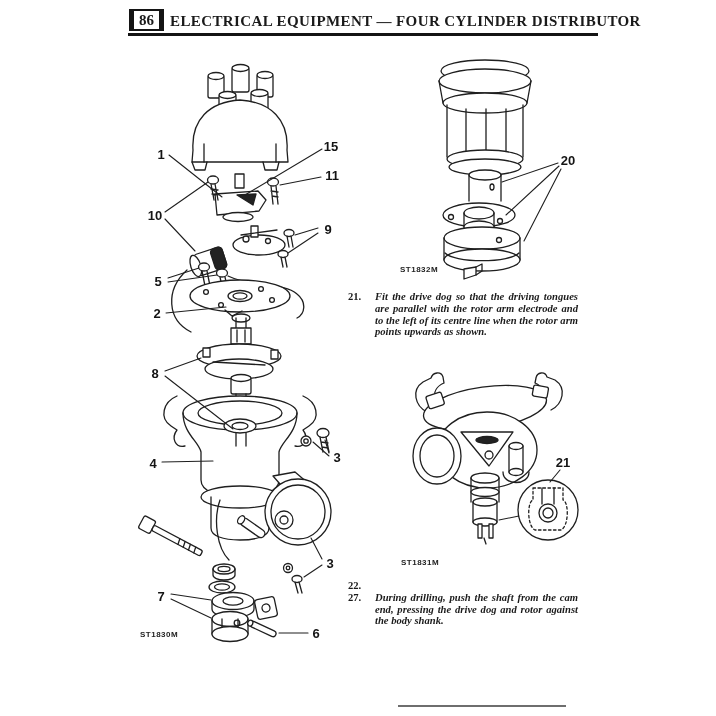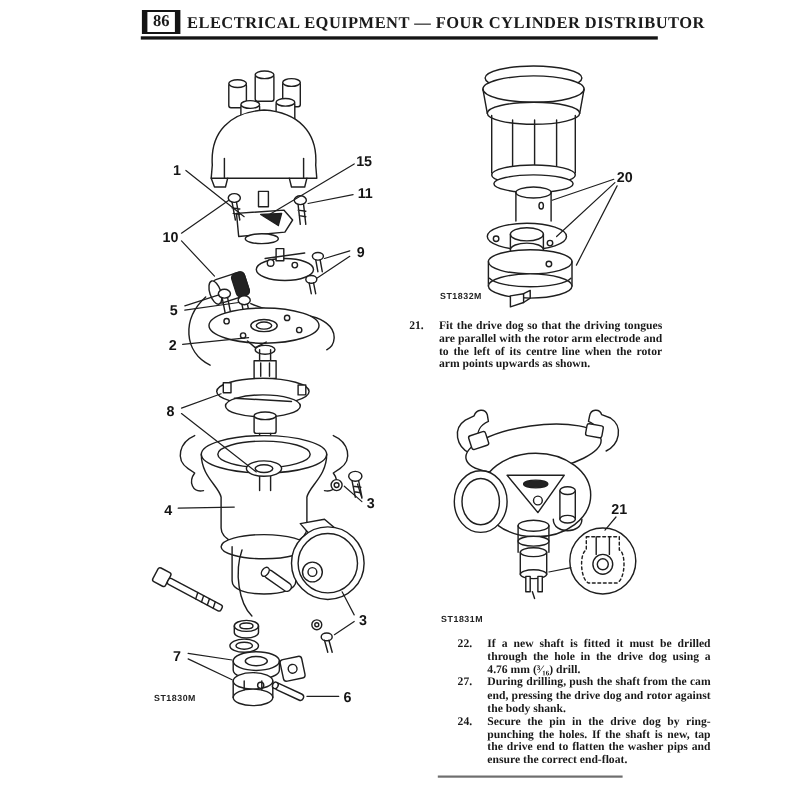--- a/index.html
+++ b/index.html
@@ -6,27 +6,27 @@
   #page{position:relative;width:716px;height:716px;background:#ffffff;overflow:hidden;
         font-family:"Liberation Serif",serif;color:#1a1a1a;}
   
   #page-num-box{position:absolute;left:129px;top:9px;width:19px;height:18px;padding:0 3px;
         border:2px solid #141414;border-left-width:5px;border-right-width:5px;
         font-weight:bold;font-size:15px;line-height:18px;text-align:center;}
   #page-title{position:absolute;left:170px;top:13px;font-weight:bold;font-size:15px;
         letter-spacing:0.4px;white-space:nowrap;}
   #header-rule{position:absolute;left:128px;top:33px;width:470px;height:3px;background:#141414;}
   
-  .steps{position:absolute;left:372px;width:230px;font-weight:bold;font-size:10.6px;
+  .steps{position:absolute;left:348px;width:230px;font-weight:bold;font-size:10.6px;
         line-height:11.8px;}
   #step-21-block{top:291px;}
-  #steps-22-25{top:580px;margin-left:44px;}
+  #steps-22-25{top:580px;}
   .step{display:flex;}
   .step .num{flex:0 0 27px;}
-  .step .txt{flex:1;text-align:justify;}
+  .step .txt{flex:1;text-align:justify;font-style:italic;}
   #bottom-rule{position:absolute;left:398px;top:705px;width:168px;height:2px;background:#6e6e6e;}
   
   .fig{position:absolute;}
   #fig-exploded{left:125px;top:48px;}
   #fig-dogstack{left:390px;top:55px;}
   #fig-inverted{left:385px;top:360px;}
   svg text.callout{font-family:"Liberation Sans",sans-serif;font-weight:bold;font-size:13px;
         fill:#141414;stroke:none;}
   svg text.figcode{font-family:"Liberation Sans",sans-serif;font-weight:bold;font-size:8px;
         letter-spacing:0.5px;fill:#222;stroke:none;}
@@ -338,27 +338,22 @@
   <div id="step-21-block" class="steps">
     <div class="step">
       <span class="num">21.</span>
       <div class="txt">Fit the drive dog so that the driving tongues are parallel with the rotor arm electrode and to the left of its centre line when the rotor arm points upwards as shown.</div>
     </div>
   </div>
 
   <div id="steps-22-25" class="steps">
     <div class="step">
       <span class="num">22.</span>
-      <div class="txt">If a new shaft is fitted it must be drilled through the hole in the drive dog using a 4.76 mm (³⁄₁₆) drill.</div>
     </div>
     <div class="step">
       <span class="num">27.</span>
       <div class="txt">During drilling, push the shaft from the cam end, pressing the drive dog and rotor against the body shank.</div>
     </div>
-    <div class="step">
-      <span class="num">24.</span>
-      <div class="txt">Secure the pin in the drive dog by ring-punching the holes. If the shaft is new, tap the drive end to flatten the washer pips and ensure the correct end-float.</div>
-    </div>
   </div>
 
   <div id="bottom-rule"></div>
 
 </div>
 
 </body></html>

